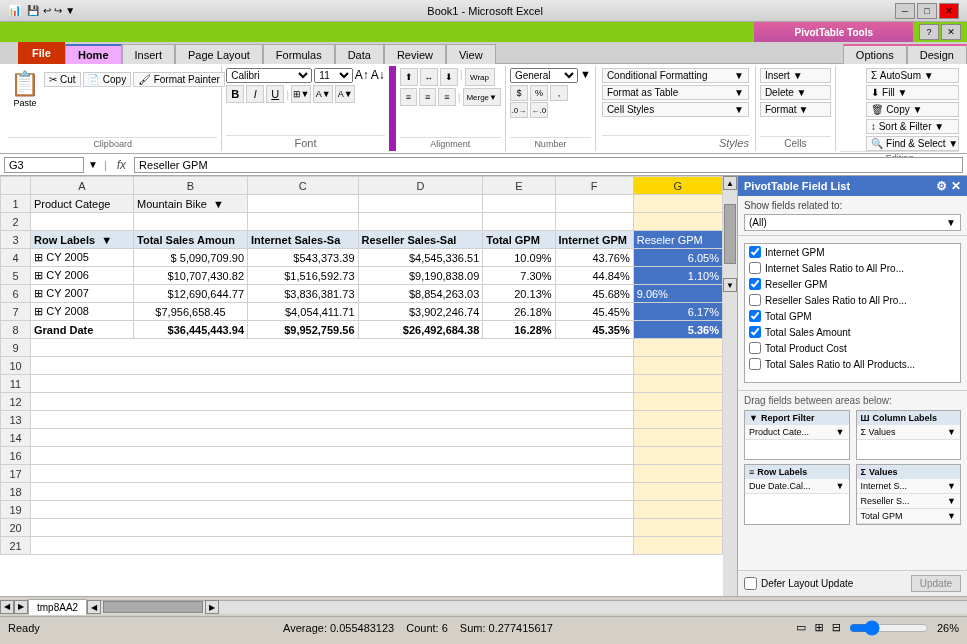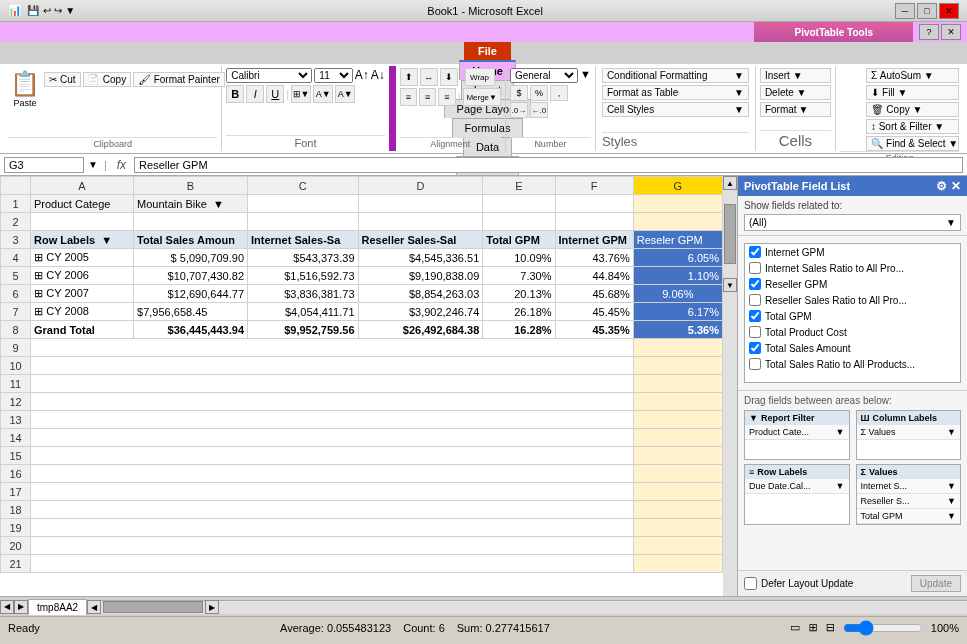--- a/index.html
+++ b/index.html
@@ -18,23 +18,22 @@
     .title-bar-left { display: flex; align-items: center; gap: 6px; }
     .title-bar-title { font-size: 11px; color: #000; flex: 1; text-align: center; }
     .title-bar-controls { display: flex; gap: 2px; }
     .title-btn { width: 20px; height: 16px; background: #d0d0d0; border: 1px solid #888; font-size: 9px; display: flex; align-items: center; justify-content: center; cursor: pointer; }
 
     
     .tab-row {
       display: flex;
       background: #d0d0d0;
       height: 22px;
-      align-items: center;
-      padding-left: 8px;
-      flex-direction: column;
+      align-items: flex-end;
+      padding-left: 18px;
     }
     .tab {
       padding: 3px 12px;
       font-size: 11px;
       border: 1px solid #aaa;
       border-bottom: none;
       background: #e0e0e0;
       cursor: pointer;
       height: 20px;
       display: flex;
@@ -299,21 +298,21 @@
     <span style="display:flex;gap:3px;font-size:10px;">💾 ↩ ↪ ▼</span>
   </div>
   <span class="title-bar-title">Book1 - Microsoft Excel</span>
   <div class="title-bar-controls">
     <div class="title-btn">─</div>
     <div class="title-btn">□</div>
     <div class="title-btn" style="background:#e00;">✕</div>
   </div>
 </div>
 
-<div style="display:flex; background:#f0abfc; justify-content:flex-end; align-items:stretch; position:relative; height:20px;">
+<div style="display:flex; background:#84cc16; justify-content:flex-end; align-items:stretch; position:relative; height:20px;">
   <div style="background:linear-gradient(to bottom,#e060a0,#c050a0); color:white; font-size:10px; font-weight:bold; padding:2px 40px; display:flex; align-items:center;">PivotTable Tools</div>
   <div style="display:flex; align-items:center; padding:0 6px; gap:2px;">
     <div class="title-btn">?</div>
     <div class="title-btn">✕</div>
   </div>
 </div>
 
 <div class="tab-row">
   <div class="tab file-tab">File</div>
   <div class="tab active">Home</div>
@@ -413,32 +412,32 @@
       </div>
       <div class="mini-btn" style="font-size:10px;display:flex;justify-content:space-between;">
         <span>Format as Table</span>
         <span>▼</span>
       </div>
       <div class="mini-btn" style="font-size:10px;display:flex;justify-content:space-between;">
         <span>Cell Styles</span>
         <span>▼</span>
       </div>
     </div>
-    <div style="font-size:13px;color:#666;text-align:left;border-top:1px solid #ddd;padding-top:1px;">Styles</div>
+    <div style="font-size:11px;color:#666;text-align:right;border-top:1px solid #ddd;padding-top:1px;font-style:italic;">Styles</div>
   </div>
 
   <div style="display:flex;flex-direction:column;border-right:1px solid #d0d0d0;padding:2px 4px;min-width:80px;">
     <div style="flex:1;display:flex;flex-direction:column;gap:2px;">
       <div class="mini-btn">Insert ▼</div>
       <div class="mini-btn">Delete ▼</div>
       <div class="mini-btn">
         <span>Format</span> ▼
       </div>
     </div>
-    <div style="font-size:15px;color:#666;text-align:center;border-top:1px solid #ddd;padding-top:1px;">Cells</div>
+    <div style="font-size:10px;color:#666;text-align:center;border-top:1px solid #ddd;padding-top:1px;">Cells</div>
   </div>
 
   <div style="display:flex;flex-direction:column;padding:2px 4px;min-width:100px;">
     <div style="flex:1;display:flex;flex-direction:column;gap:2px;margin-left:26px;">
       <div class="mini-btn">Σ AutoSum ▼</div>
       <div class="mini-btn">⬇ Fill ▼</div>
       <div class="mini-btn">🗑 Copy ▼</div>
       <div class="mini-btn">↕ Sort &amp; Filter ▼</div>
       <div class="mini-btn">🔍 Find &amp; Select ▼</div>
     </div>
@@ -539,37 +538,37 @@
         </tr>
 
         <tr>
           <td class="row-header">6</td>
           <td class="cell">⊞ CY 2007</td>
           <td class="cell" style="text-align:right;">$12,690,644.77</td>
           <td class="cell" style="text-align:right;">$3,836,381.73</td>
           <td class="cell" style="text-align:right;">$8,854,263.03</td>
           <td class="cell" style="text-align:right;">20.13%</td>
           <td class="cell" style="text-align:right;">45.68%</td>
-          <td class="cell highlighted" style="text-align:center;">9.06%</td>
+          <td class="cell highlighted" style="text-align:left;">9.06%</td>
         </tr>
 
         <tr>
           <td class="row-header">7</td>
           <td class="cell">⊞ CY 2008</td>
-          <td class="cell" style="text-align:left;margin-top:12px;">$7,956,658.45</td>
+          <td class="cell" style="text-align:center;margin-top:12px;">$7,956,658.45</td>
           <td class="cell" style="text-align:right;">$4,054,411.71</td>
           <td class="cell" style="text-align:right;">$3,902,246.74</td>
           <td class="cell" style="text-align:right;">26.18%</td>
           <td class="cell" style="text-align:right;">45.45%</td>
           <td class="cell highlighted" style="text-align:right;">6.17%</td>
         </tr>
 
         <tr>
           <td class="row-header">8</td>
-          <td class="cell grand-total">Grand Total</td>
+          <td class="cell grand-total">Grand Date</td>
           <td class="cell grand-total" style="text-align:right;">$36,445,443.94</td>
           <td class="cell grand-total" style="text-align:right;">$9,952,759.56</td>
           <td class="cell grand-total" style="text-align:right;">$26,492,684.38</td>
           <td class="cell grand-total" style="text-align:right;">16.28%</td>
           <td class="cell grand-total" style="text-align:right;">45.35%</td>
           <td class="cell highlighted grand-total" style="text-align:right;">5.36%</td>
         </tr>
 
         <tr>
             <td class="row-header">9</td>
@@ -595,25 +594,20 @@
             <td class="row-header">13</td>
             <td class="cell" colspan="6"></td>
             <td class="cell selected-col"></td>
           </tr>
         <tr>
             <td class="row-header">14</td>
             <td class="cell" colspan="6"></td>
             <td class="cell selected-col"></td>
           </tr>
         <tr>
-            <td class="row-header">15</td>
-            <td class="cell" colspan="6"></td>
-            <td class="cell selected-col"></td>
-          </tr>
-        <tr>
             <td class="row-header">16</td>
             <td class="cell" colspan="6"></td>
             <td class="cell selected-col"></td>
           </tr>
         <tr>
             <td class="row-header">17</td>
             <td class="cell" colspan="6"></td>
             <td class="cell selected-col"></td>
           </tr>
         <tr>
@@ -680,26 +674,26 @@
         </div>
         <div class="field-item">
           <input type="checkbox" class="field-checkbox" style="">
           <span class="field-name">Reseller Sales Ratio to All Pro...</span>
         </div>
         <div class="field-item">
           <input type="checkbox" checked="" class="field-checkbox" style="">
           <span class="field-name">Total GPM</span>
         </div>
         <div class="field-item">
+          <input type="checkbox" checked="" class="field-checkbox" style="">
+          <span class="field-name">Total Sales Amount</span>
+        </div>
+        <div class="field-item">
           <input type="checkbox" class="field-checkbox" style="">
           <span class="field-name">Total Product Cost</span>
-        </div>
-        <div class="field-item">
-          <input type="checkbox" checked="" class="field-checkbox" style="">
-          <span class="field-name">Total Sales Amount</span>
         </div>
         <div class="field-item">
           <input type="checkbox" class="field-checkbox" style="">
           <span class="field-name">Total Sales Ratio to All Products...</span>
         </div>
       </div>
     </div>
 
     <div class="drop-areas">
       <div class="drop-areas-title">Drag fields between areas below:</div>
@@ -788,16 +782,16 @@
     <div style="display:flex;gap:12px;font-size:11px;">
       <span>Average: 0.055483123</span>
       <span>Count: 6</span>
       <span>Sum: 0.277415617</span>
     </div>
     <div class="status-right">
       <span style="cursor:pointer;">▭</span>
       <span style="cursor:pointer;">⊞</span>
       <span style="cursor:pointer;">⊟</span>
       <input type="range" min="10" max="400" value="100" style="width: 80px;">
-      <span>100%</span>
+      <span>26%</span>
     </div>
   </div>
 </div>
 
 </body></html>

